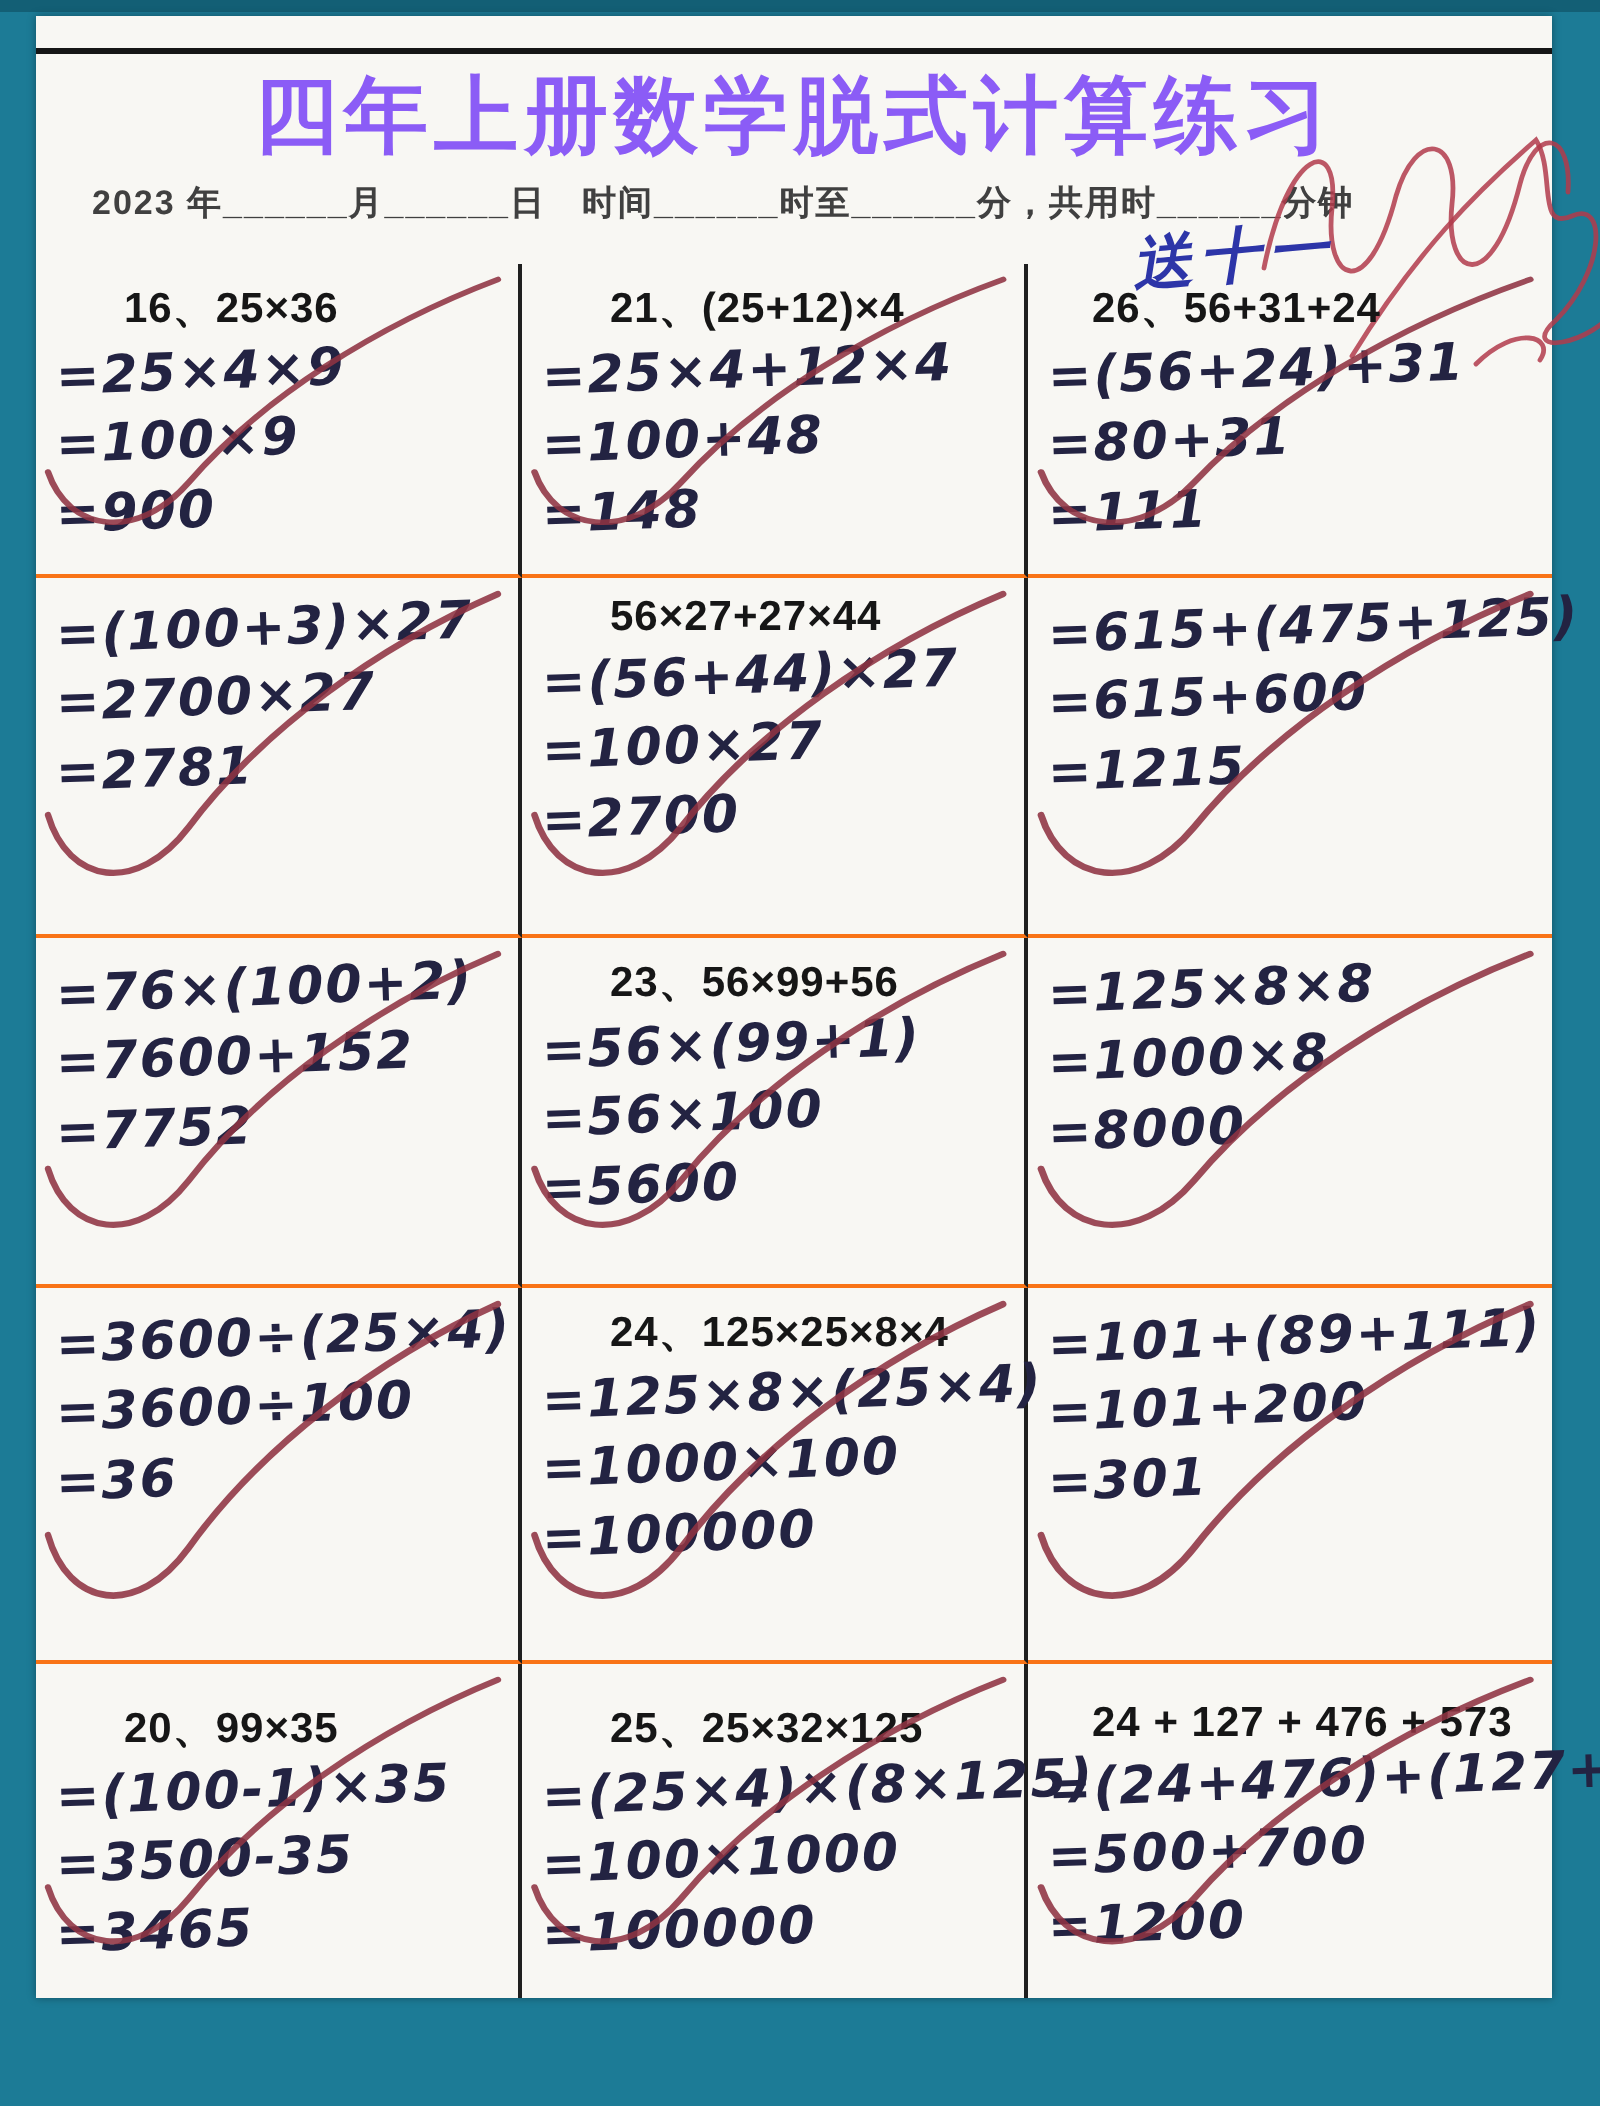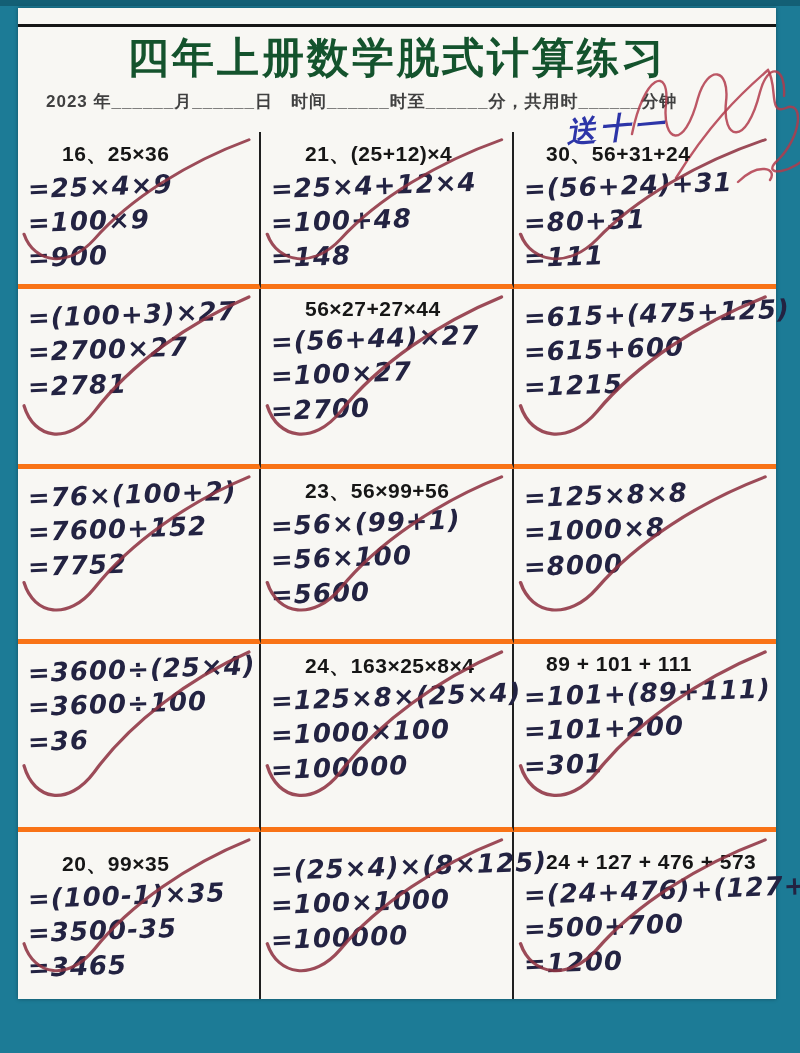--- a/index.html
+++ b/index.html
@@ -9,37 +9,37 @@
     font-family:"Liberation Sans","DejaVu Sans",sans-serif;
   }
   body::before{content:"";position:absolute;left:0;top:0;width:800px;height:6px;background:#135f75;}
   .page{
     position:absolute;left:18px;top:8px;width:758px;height:991px;
     background:#f8f7f3;box-shadow:0 0 4px rgba(0,0,0,.35);
   }
   .toprule{position:absolute;left:0;top:16px;width:758px;height:3px;background:#161616;}
   .title{
     margin:0;position:absolute;left:0;top:22px;width:758px;
-    text-align:center;font-size:42px;font-weight:800;color:#14532d;
+    text-align:center;font-size:42px;font-weight:800;color:#8b5cf6;
     letter-spacing:3px;white-space:nowrap;
   }
   .dateline{
     position:absolute;left:28px;top:82px;width:720px;
     font-size:17px;font-weight:700;color:#404040;letter-spacing:1px;
   }
   .grid{
     position:absolute;left:0;top:124px;width:758px;height:867px;
     display:grid;
     grid-template-columns:243px 253px 262px;
     grid-template-rows:157px 180px 175px 188px auto;
   }
   .cell{
     position:relative;
     border-right:2px solid #1f1f1f;
-    border-bottom:5px solid #f97316;
+    border-bottom:2px solid #f97316;
     padding:8px 4px 0 10px;
     overflow:visible;
   }
   .cell:nth-child(3n){border-right:none;}
   .cell:nth-child(n+13){border-bottom:none;padding-top:18px;}
   .prob{
     font-size:21px;font-weight:600;color:#161616;
     padding-left:34px;letter-spacing:.5px;white-space:nowrap;
   }
   .cell:nth-child(3n) .prob{padding-left:22px;}
@@ -102,21 +102,21 @@
       <div class="step">=25×4+12×4</div>
       <div class="step">=100+48</div>
       <div class="step">=148</div>
     </div>
     <svg class="check" viewBox="0 0 240 170" preserveAspectRatio="none">
       <path d="M6 112 C16 146, 50 152, 76 118 C112 70, 170 28, 230 2"></path>
     </svg>
   </div>
 
   <div class="cell">
-    <div class="prob"><span>30、</span><span>56+31+24</span></div>
+    <div class="prob"><span>26、</span><span>56+31+24</span></div>
     <div class="steps">
       <div class="step">=(56+24)+31</div>
       <div class="step">=80+31</div>
       <div class="step">=111</div>
     </div>
     <svg class="check" viewBox="0 0 240 170" preserveAspectRatio="none">
       <path d="M6 112 C16 146, 50 152, 76 118 C112 70, 170 28, 230 2"></path>
     </svg>
   </div>
 
@@ -193,33 +193,32 @@
       <div class="step">=3600÷(25×4)</div>
       <div class="step">=3600÷100</div>
       <div class="step">=36</div>
     </div>
     <svg class="check" viewBox="0 0 240 170" preserveAspectRatio="none">
       <path d="M6 112 C16 146, 50 152, 76 118 C112 70, 170 28, 230 2"></path>
     </svg>
   </div>
 
   <div class="cell">
-    <div class="prob"><span>24、</span><span>163×25×8×4</span></div>
+    <div class="prob"><span>24、</span><span>125×25×8×4</span></div>
     <div class="steps">
       <div class="step">=125×8×(25×4)</div>
       <div class="step">=1000×100</div>
       <div class="step">=100000</div>
     </div>
     <svg class="check" viewBox="0 0 240 170" preserveAspectRatio="none">
       <path d="M6 112 C16 146, 50 152, 76 118 C112 70, 170 28, 230 2"></path>
     </svg>
   </div>
 
   <div class="cell">
-    <div class="prob"><span></span><span>89 + 101 + 111</span></div>
     <div class="steps">
       <div class="step">=101+(89+111)</div>
       <div class="step">=101+200</div>
       <div class="step">=301</div>
     </div>
     <svg class="check" viewBox="0 0 240 170" preserveAspectRatio="none">
       <path d="M6 112 C16 146, 50 152, 76 118 C112 70, 170 28, 230 2"></path>
     </svg>
   </div>
 
@@ -229,20 +228,21 @@
       <div class="step">=(100-1)×35</div>
       <div class="step">=3500-35</div>
       <div class="step">=3465</div>
     </div>
     <svg class="check" viewBox="0 0 240 170" preserveAspectRatio="none">
       <path d="M6 112 C16 146, 50 152, 76 118 C112 70, 170 28, 230 2"></path>
     </svg>
   </div>
 
   <div class="cell">
+    <div class="prob"><span>25、</span><span>25×32×125</span></div>
     <div class="steps">
       <div class="step">=(25×4)×(8×125)</div>
       <div class="step">=100×1000</div>
       <div class="step">=100000</div>
     </div>
     <svg class="check" viewBox="0 0 240 170" preserveAspectRatio="none">
       <path d="M6 112 C16 146, 50 152, 76 118 C112 70, 170 28, 230 2"></path>
     </svg>
   </div>
 

